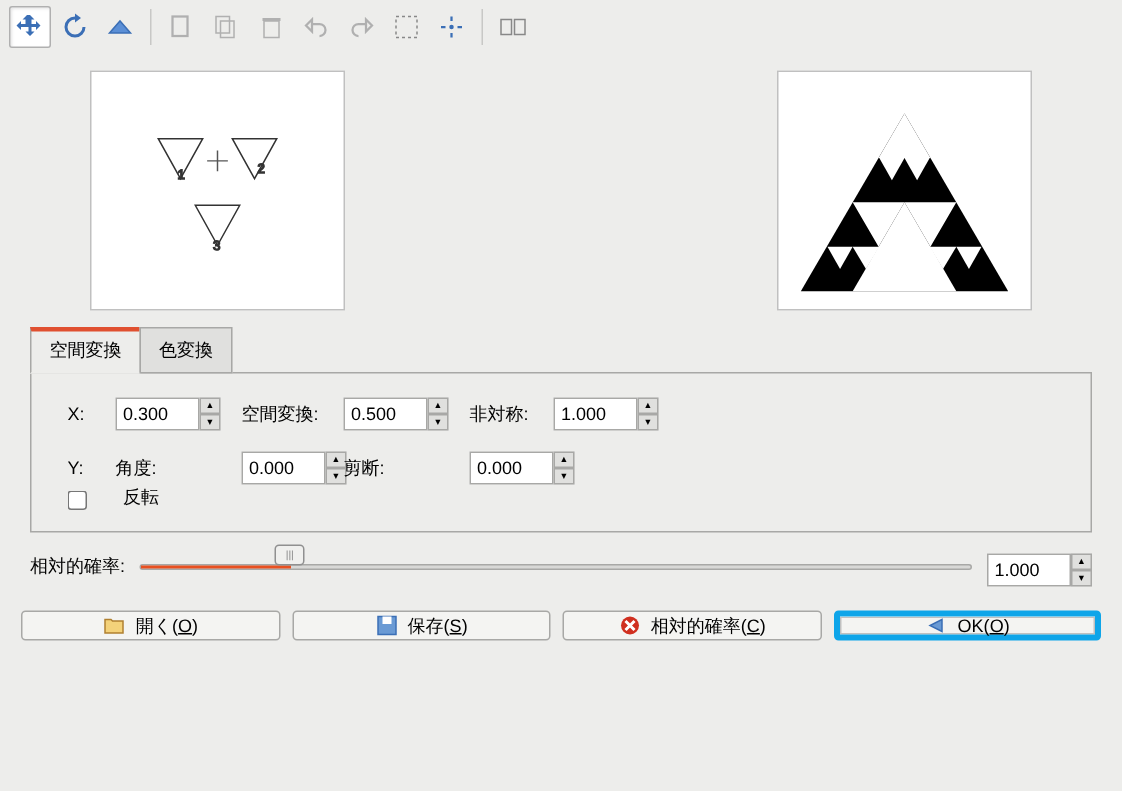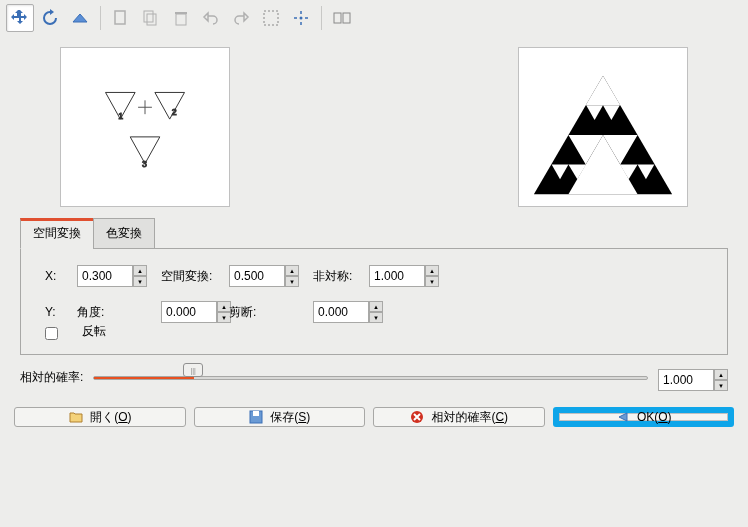--- a/index.html
+++ b/index.html
@@ -37,21 +37,21 @@
 
 .slider-row { display: flex; align-items: flex-start; padding: 14px 20px 6px; gap: 10px; }
 .slider { flex: 1; position: relative; height: 18px; display: flex; align-items: center; }
 .slider-track { flex: 1; height: 4px; background: #d8d8d6; border: 1px solid #a8a8a6; position: relative; border-radius: 2px; }
 .slider-fill { position: absolute; left: 0; top: 0; bottom: 0; width: 18%; background: #e85020; }
 .slider-thumb { position: absolute; left: 18%; top: -6px; width: 20px; height: 14px; background: #f0f0ee; border: 1px solid #909090; border-radius: 3px; transform: translateX(-50%); font-size: 7px; display:flex; align-items:center; justify-content:center; color:#888; }
 
 
 .btn-row { display: flex; gap: 8px; padding: 10px 14px; }
 .btn { flex: 1; height: 20px; border: 1px solid #a8a8a6; background: #f4f4f2; border-radius: 3px; display: flex; align-items: center; justify-content: center; gap: 6px; font-size: 12px; }
-.btn.default { border: 6px solid #0ea5e9; box-shadow: 0 0 0 1px #c0c0c0 inset; }
+.btn.default { border: 4px solid #0ea5e9; box-shadow: 0 0 0 1px #c0c0c0 inset; }
 .btn .u { text-decoration: underline; }
 
 
 .ico { width: 20px; height: 20px; }
 </style>
 </head>
 <body>
 
 <div class="toolbar">
   <div class="tb-btn active">

